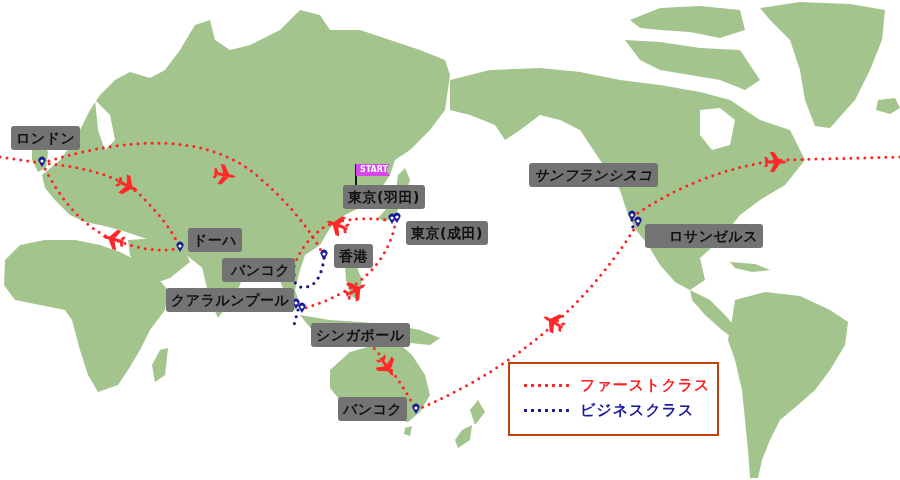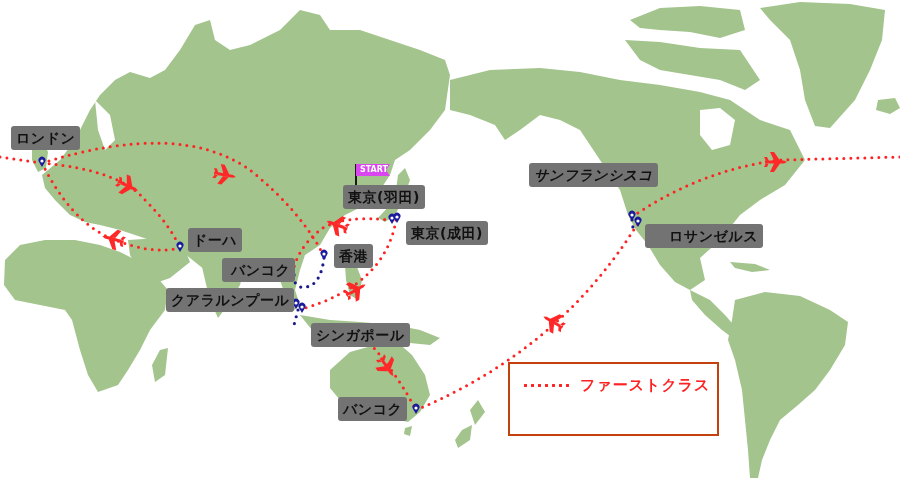--- a/index.html
+++ b/index.html
@@ -192,13 +192,17 @@
 <div class="city-label" style="left:311px;top:311px;margin-top:12px;">シンガポール</div>
 <div class="city-label" style="left:338px;top:397px;">バンコク</div>
 <div class="city-label" style="left:529px;top:163px;font-style:italic;">サンフランシスコ</div>
 <div class="city-label" style="left:645px;top:224px;padding-left:24px;">ロサンゼルス</div>
 
 <div class="legend">
   <div class="legend-row first">
     <span class="legend-dots first"></span>
     <span class="legend-label first">ファーストクラス</span>
   </div>
+  <div class="legend-row biz">
+    <span class="legend-dots biz"></span>
+    <span class="legend-label biz">ビジネスクラス</span>
+  </div>
 </div>
 
 </body></html>

